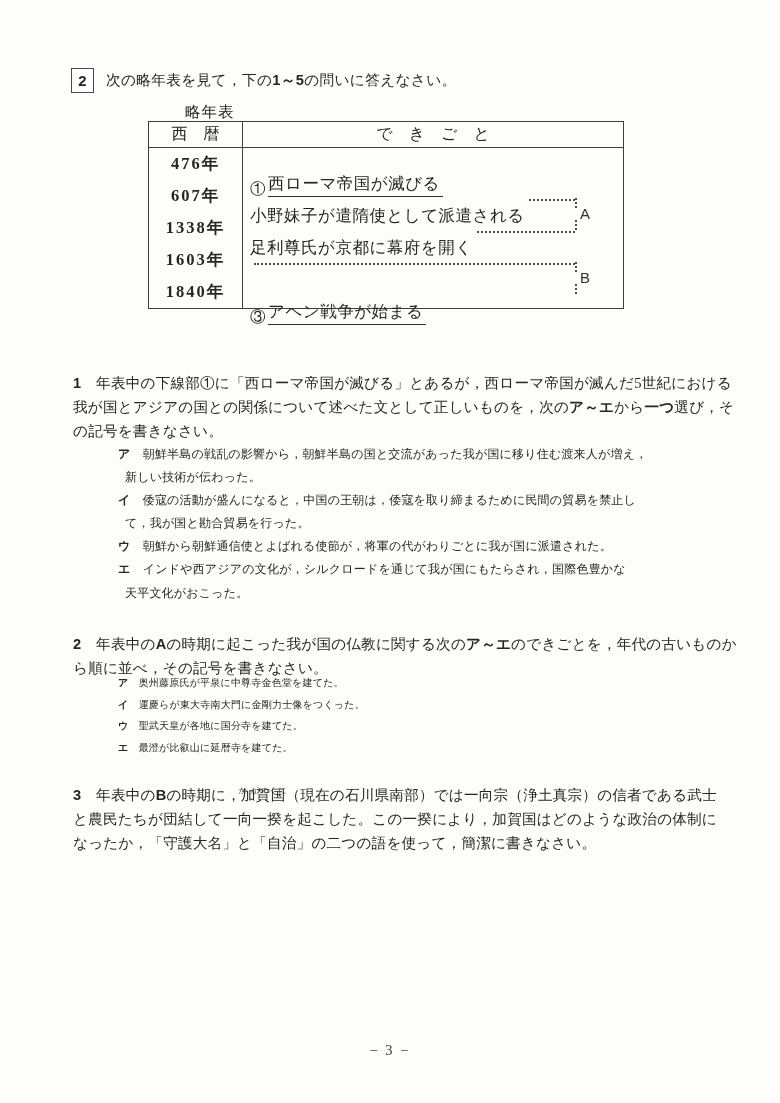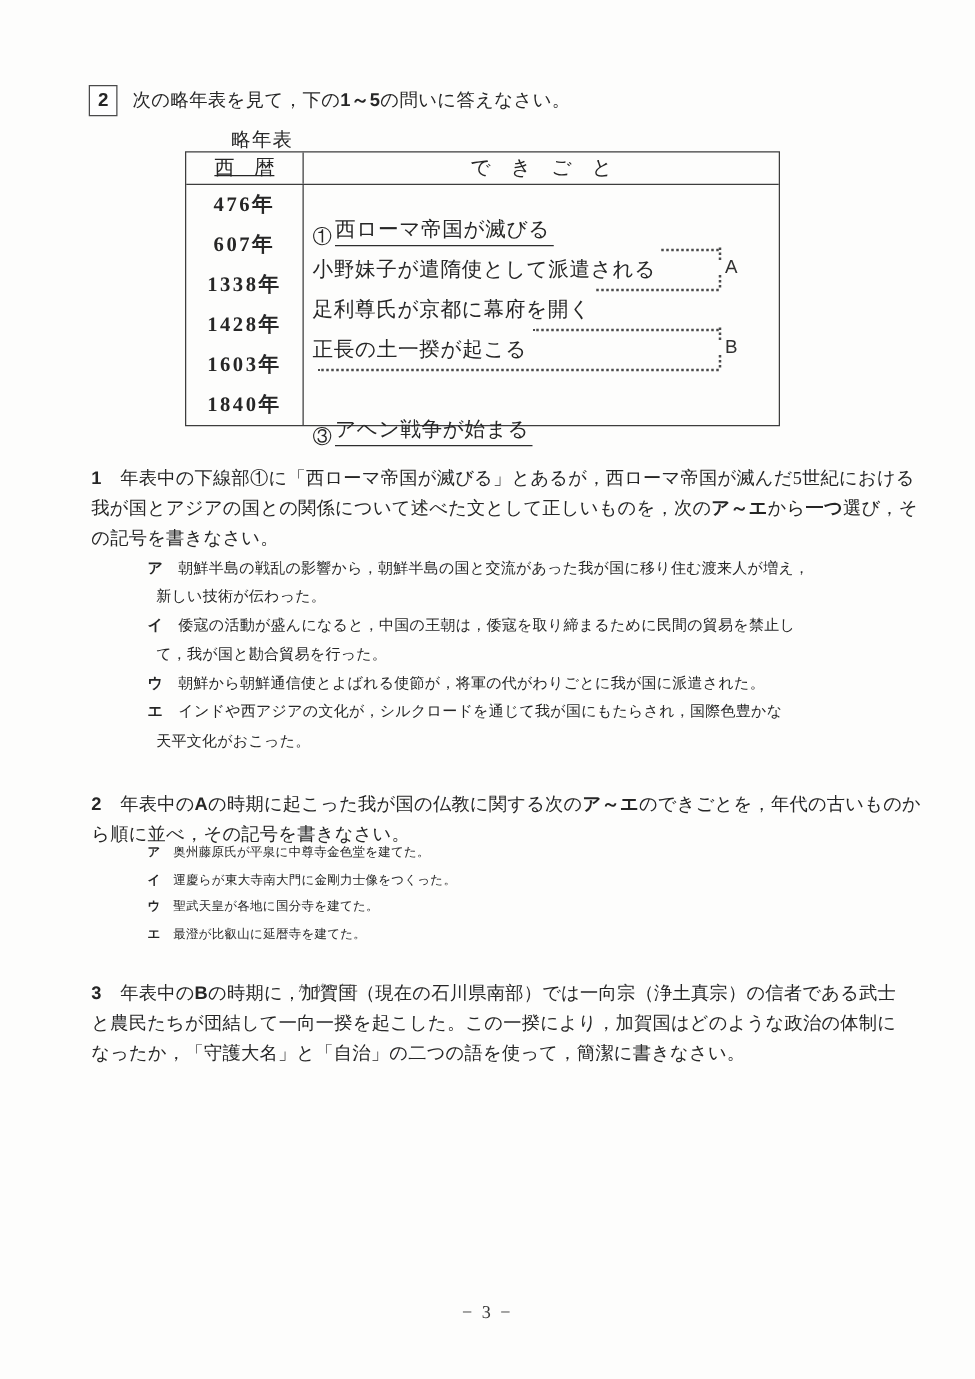--- a/index.html
+++ b/index.html
@@ -21,21 +21,21 @@
   .qbox { width:21px; height:23px; border:1.6px solid #4a4a4a; display:flex; align-items:center;
           justify-content:center; font-family:"Liberation Sans","DejaVu Sans",sans-serif;
           font-weight:700; font-size:15px; margin-right:12px; background:#fff; }
   .q-header-text { font-size:14.7px; padding-top:3px; letter-spacing:0.3px; }
 
   
   .tbl-caption { position:absolute; top:102px; left:159px; font-size:15.5px; letter-spacing:1px;padding-left:26px; }
   .tbl { position:absolute; top:121px; left:148px; width:474px; border:1.6px solid #3d3d3d; background:transparent; }
   .thead { display:flex; height:25px; border-bottom:1.2px solid #3d3d3d; }
   .th { font-size:16px; }
-  .ycol { width:93px; border-right:1.2px solid #3d3d3d; display:flex; align-items:center; justify-content:center;text-decoration:underline; }
+  .ycol { width:93px; border-right:1.2px solid #3d3d3d; display:flex; align-items:center; justify-content:center; }
   .ecol { flex:1; display:flex; align-items:center; justify-content:center; }
   .trow { display:flex; height:32px; }
   .ycell { width:93px; border-right:1.2px solid #3d3d3d; display:flex; align-items:center;
            justify-content:center; font-size:16.5px; letter-spacing:2px;font-weight:bold; }
   .ecell { flex:1; display:flex; align-items:center; padding-left:7px; font-size:16.5px;
            letter-spacing:0.5px; position:relative; }
   .ecell.haslead { padding-right:48px; }
   .evt { white-space:nowrap;margin-top:40px; }
   .leader { flex:1; min-width:12px; height:3px; align-self:center; margin-left:4px;
             border-bottom:2px dotted #4a4a4a; transform:translateY(2px); }
@@ -99,27 +99,20 @@
   </div>
 
   <div class="trow">
     <div class="ycell">1338年</div>
     <div class="ecell haslead">
       <span class="evt"><span>足利尊氏が京都に幕府を開く</span></span>
       <span class="leader"></span>
     </div>
   </div>
 
-  <div class="trow">
-    <div class="ycell">1428年</div>
-    <div class="ecell haslead">
-      <span class="evt"><span>正長の土一揆が起こる</span></span>
-      <span class="leader"></span>
-    </div>
-  </div>
 
   <div class="trow">
     <div class="ycell">1603年</div>
     <div class="ecell haslead">
       <span class="leader"></span>
     </div>
   </div>
 
   <div class="trow">
     <div class="ycell">1840年</div>

